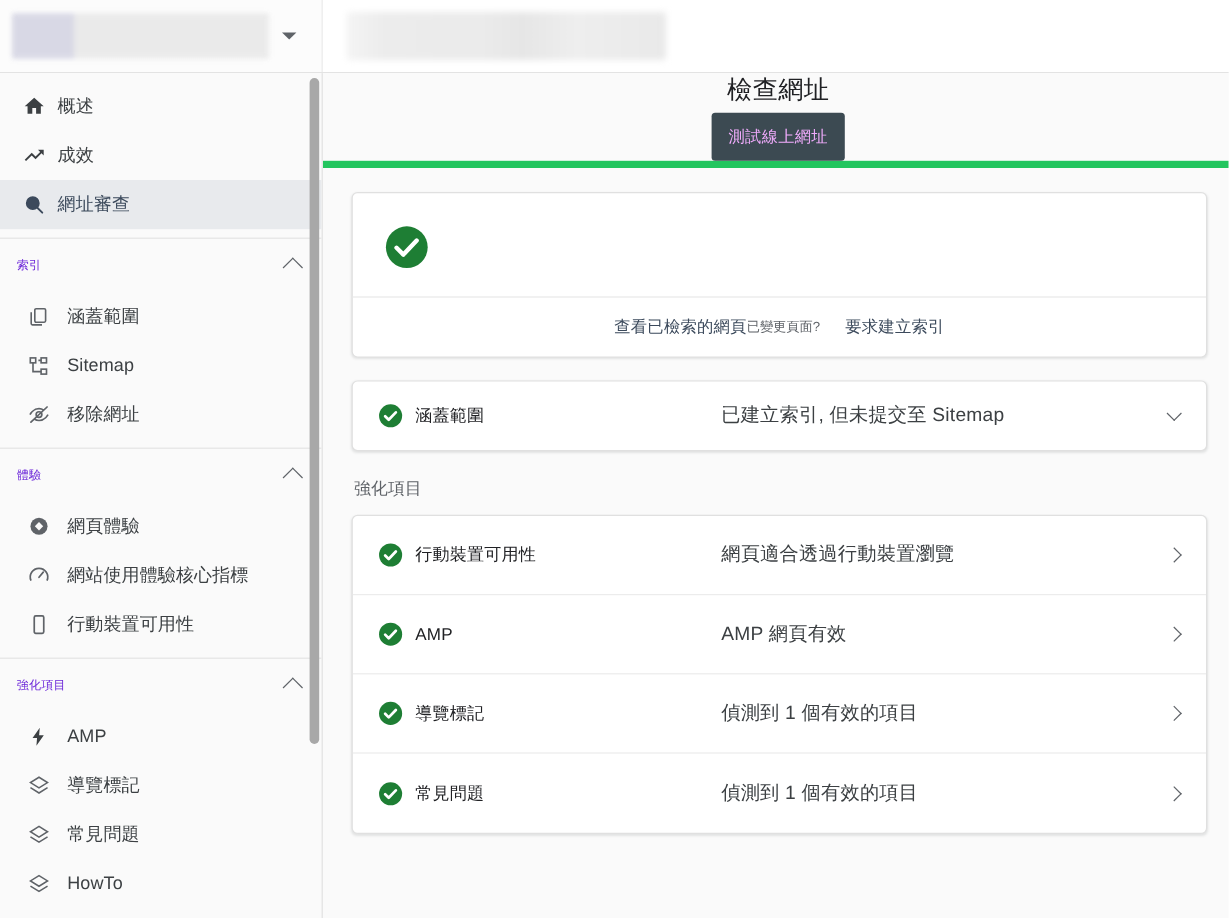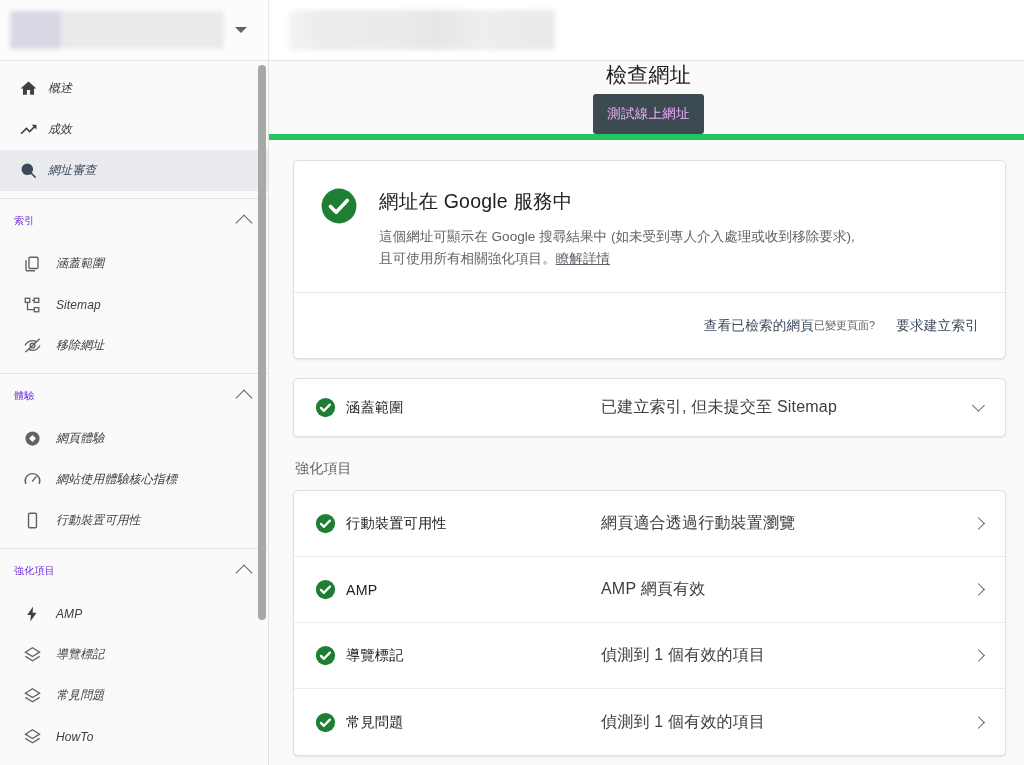--- a/index.html
+++ b/index.html
@@ -77,23 +77,22 @@
   }
   .nav-item.selected { background: #e8eaed; }
   .nav-item.selected .nav-label { color: #3c4a5c; font-weight: 500; }
   .nav-item.selected .nav-ico svg { fill: #3c4a5c; stroke: #3c4a5c; }
   .nav-ico {
     width: 40px; min-width: 40px;
     display: flex; align-items: center; justify-content: center;
   }
   .nav-ico svg { display: block; }
   .nav-label {
-    font-size: 12px; color: #3c4043; letter-spacing: .1px;
+    font-size: 15px; color: #3c4043; letter-spacing: .1px;
     white-space: nowrap;
-    font-style: italic;
   }
   .nav-sub .nav-ico { width: 48px; min-width: 48px; }
 
   .divider { height: 1px; background: #e4e4e4; margin: 7px 0 0 0; }
 
   .group-head {
     display: flex; align-items: center; justify-content: space-between;
     height: 44px; padding: 0 18px 0 14px;
   }
   .group-title { font-size: 10px; color: #6d28d9; letter-spacing: .2px; }
@@ -151,22 +150,22 @@
 
   .status-card { margin-bottom: 19px; }
   .status-top { display: flex; padding: 26px 26px 22px 26px; }
   .status-text { margin-left: 21px; padding-top: 1px; }
   .status-title { font-size: 19.5px; color: #202124; font-weight: 500; letter-spacing: .2px; margin-bottom: 11px; }
   .status-desc { font-size: 13.6px; color: #5f6368; line-height: 1.62; max-width: 640px; }
   .inline-link { color: #5f6368; text-decoration: underline; cursor: pointer; }
 
   .status-actions {
     border-top: 1px solid #e8e8e8;
-    display: flex; align-items: center; justify-content: flex-end;
-    padding: 0 26px; height: 66px;
+    display: flex; align-items: center; justify-content: center;
+    padding: 0 26px; height: 50px;
   }
   .link-btn {
     font-size: 13.6px; color: #3c4a5c; font-weight: 500;
     cursor: pointer; letter-spacing: .2px; background: none; border: none;
     font-family: inherit; padding: 0;
   }
   .actions-right { display: flex; align-items: center; gap: 21px; }
   .muted-q { font-size: 11px; color: #5f6368; }
 
   .coverage-card {
@@ -383,27 +382,20 @@
       <div class="content">
 
         <div class="card status-card">
           <div class="status-top">
             <span>
               <svg class="chk" width="38" height="38" viewBox="0 0 24 24">
                   <circle cx="12" cy="12" r="11" fill="#1e7e34"></circle>
                   <path d="M6.6 12.3l3.6 3.6 7-7.4" fill="none" stroke="#fff" stroke-width="2.3" stroke-linecap="round" stroke-linejoin="round"></path>
                 </svg>
             </span>
-            <div class="status-text">
-              <div class="status-title">網址在 Google 服務中</div>
-              <div class="status-desc">
-                <span>這個網址可顯示在 Google 搜尋結果中 (如未受到專人介入處理或收到移除要求),</span><br>
-                <span>且可使用所有相關強化項目。</span><span class="inline-link">瞭解詳情</span>
-              </div>
-            </div>
           </div>
           <div class="status-actions">
             <button class="link-btn">查看已檢索的網頁</button>
             <div class="actions-right">
               <span class="muted-q">已變更頁面?</span>
               <button class="link-btn">要求建立索引</button>
             </div>
           </div>
         </div>
 

